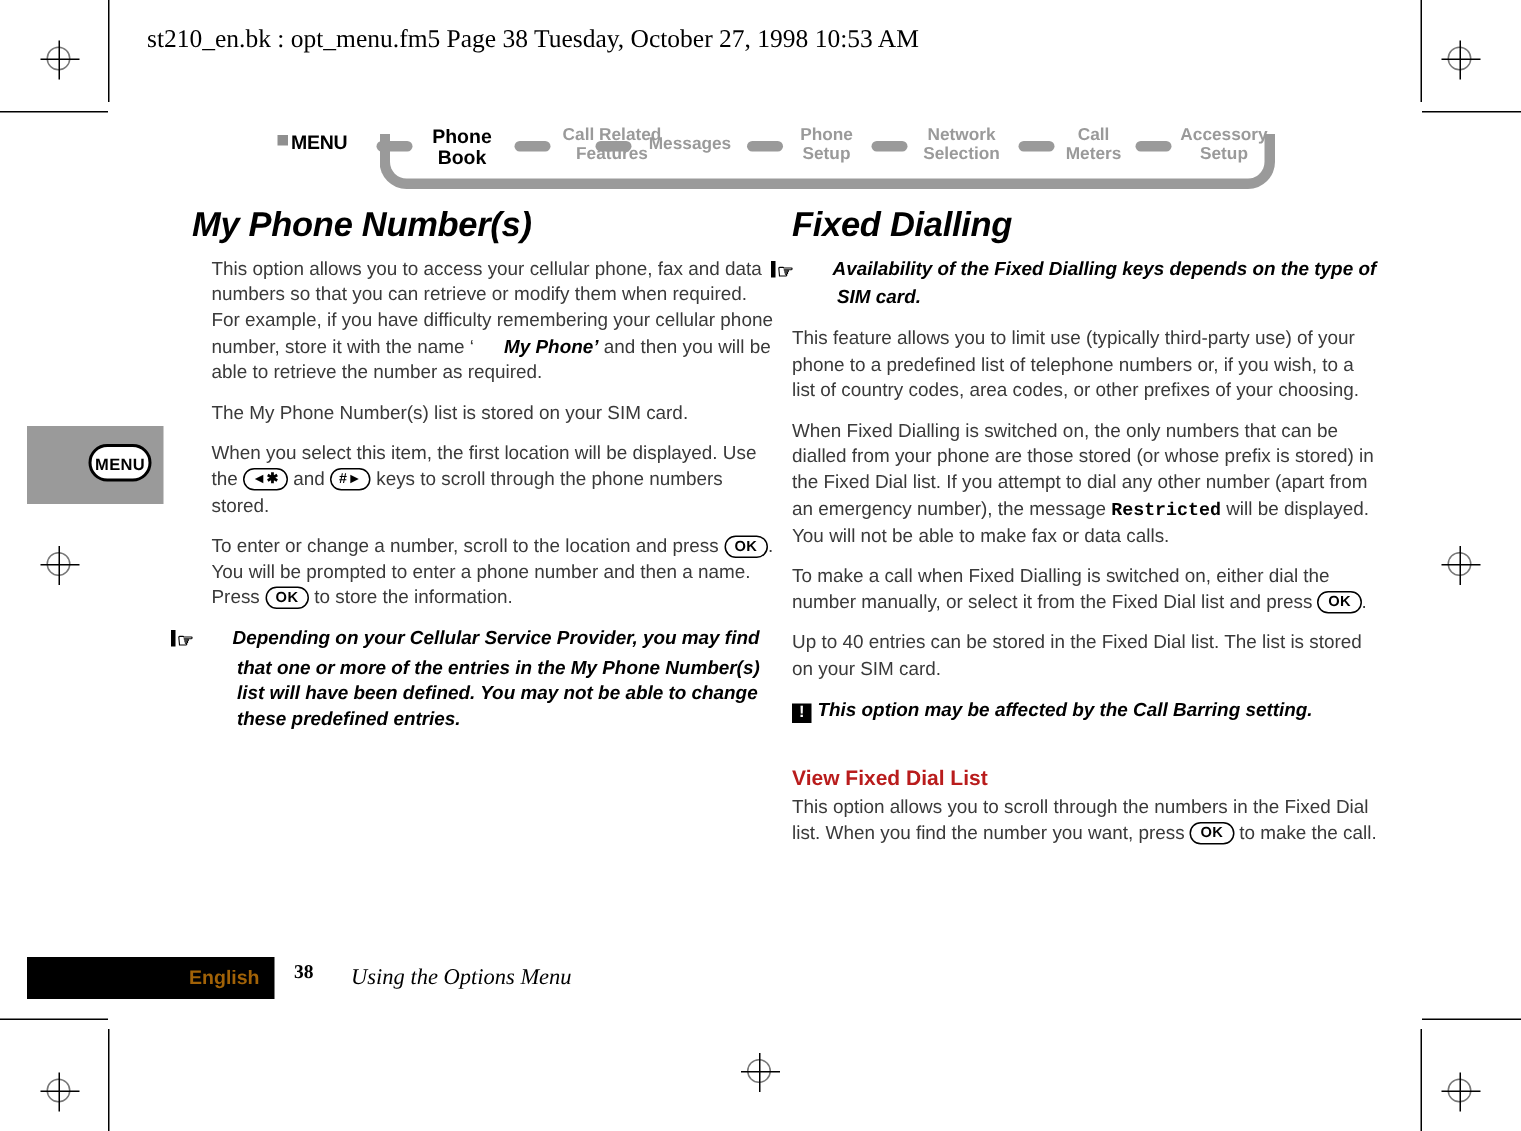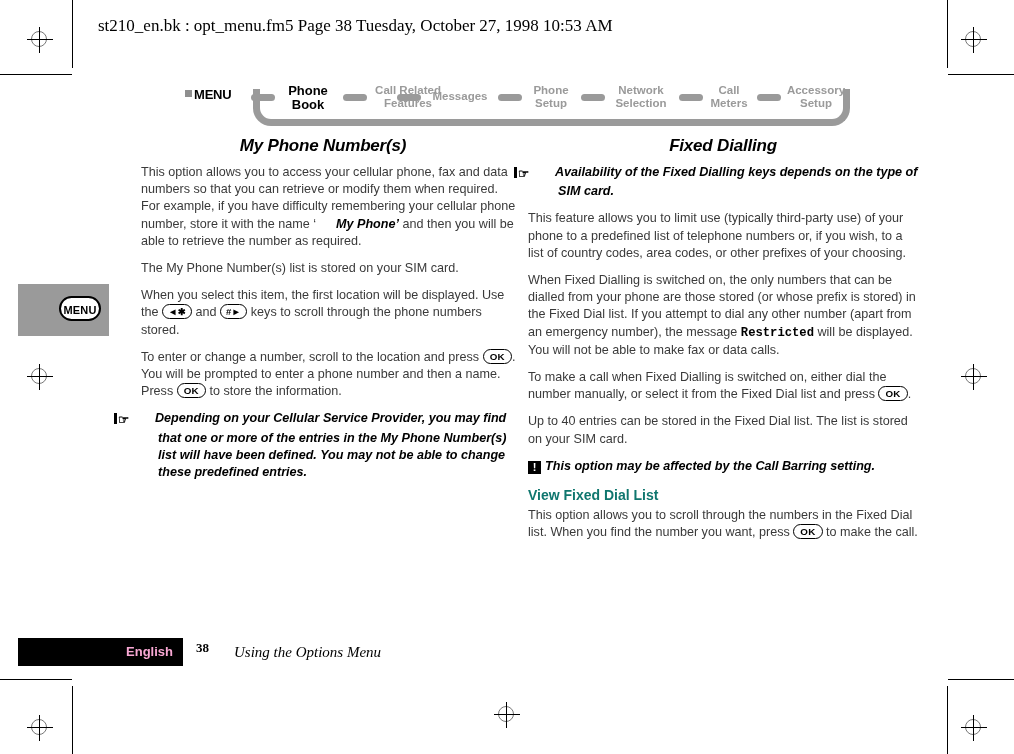--- a/index.html
+++ b/index.html
@@ -152,32 +152,31 @@
   .col {
     position: absolute;
     top: 136px;
     width: 390px;
   }
   .col-left  { left: 128px; }
   .col-right { left: 528px; }
 
   h2.section-title {
     margin: 0 0 8px 0;
-    font-size: 17px;
+    font-size: 23px;
     font-weight: bold;
     font-style: italic;
     color: #000;
     letter-spacing: -0.2px;
-    text-align: center;
   }
   h3.sub-title {
-    margin: 12px 0 4px 0;
+    margin: 28px 0 4px 0;
     font-size: 14px;
     font-weight: bold;
-    color: #0f766e;
+    color: #b91c1c;
   }
   p.body {
     margin: 0 0 10px 0;
     padding-left: 13px;
     font-size: 12.6px;
     line-height: 17.2px;
     color: #3a3a3a;
     text-align: left;
   }
   .col-right p.body { padding-left: 0; }
@@ -277,21 +276,21 @@
     left: 18px;
     top: 638px;
     width: 165px;
     height: 28px;
     background: #000;
   }
   .footer-lang {
     position: absolute;
     right: 10px;
     top: 6px;
-    color: #f9a8d4;
+    color: #a16207;
     font-size: 13px;
     font-weight: bold;
   }
   .footer-page {
     position: absolute;
     left: 196px;
     top: 640px;
     font-family: "Liberation Serif", serif;
     font-size: 13px;
     font-weight: bold;

